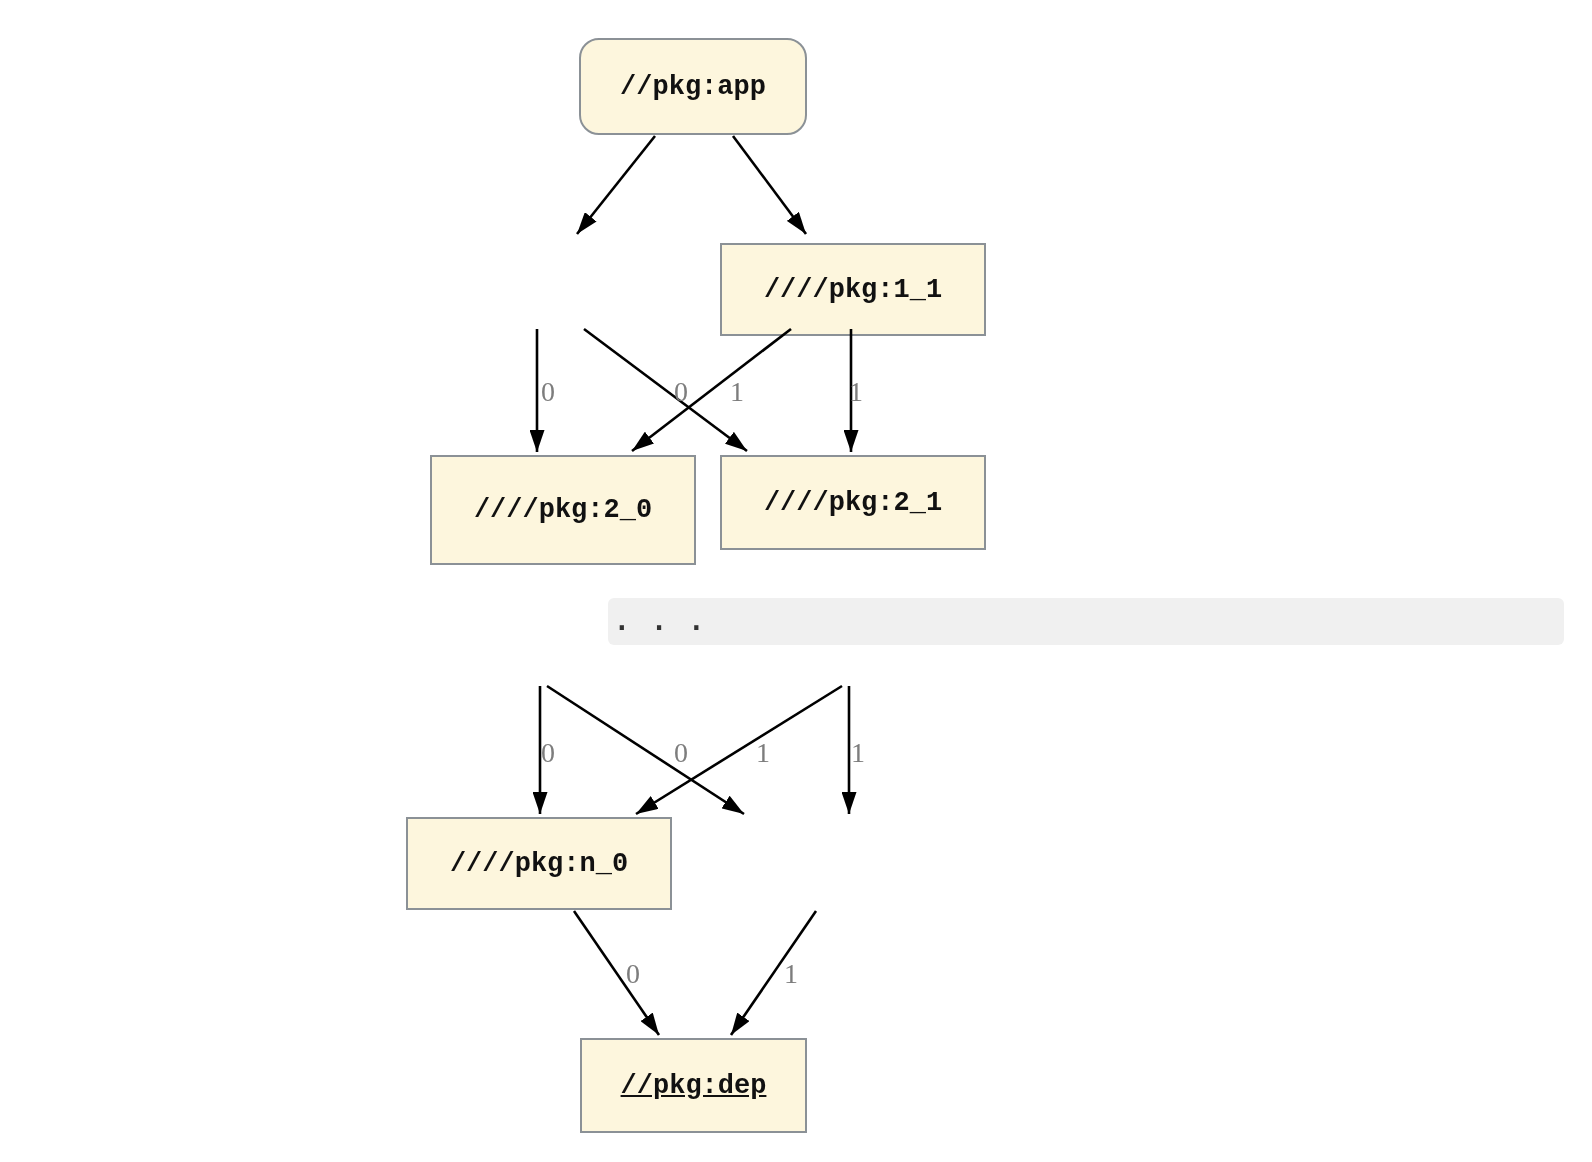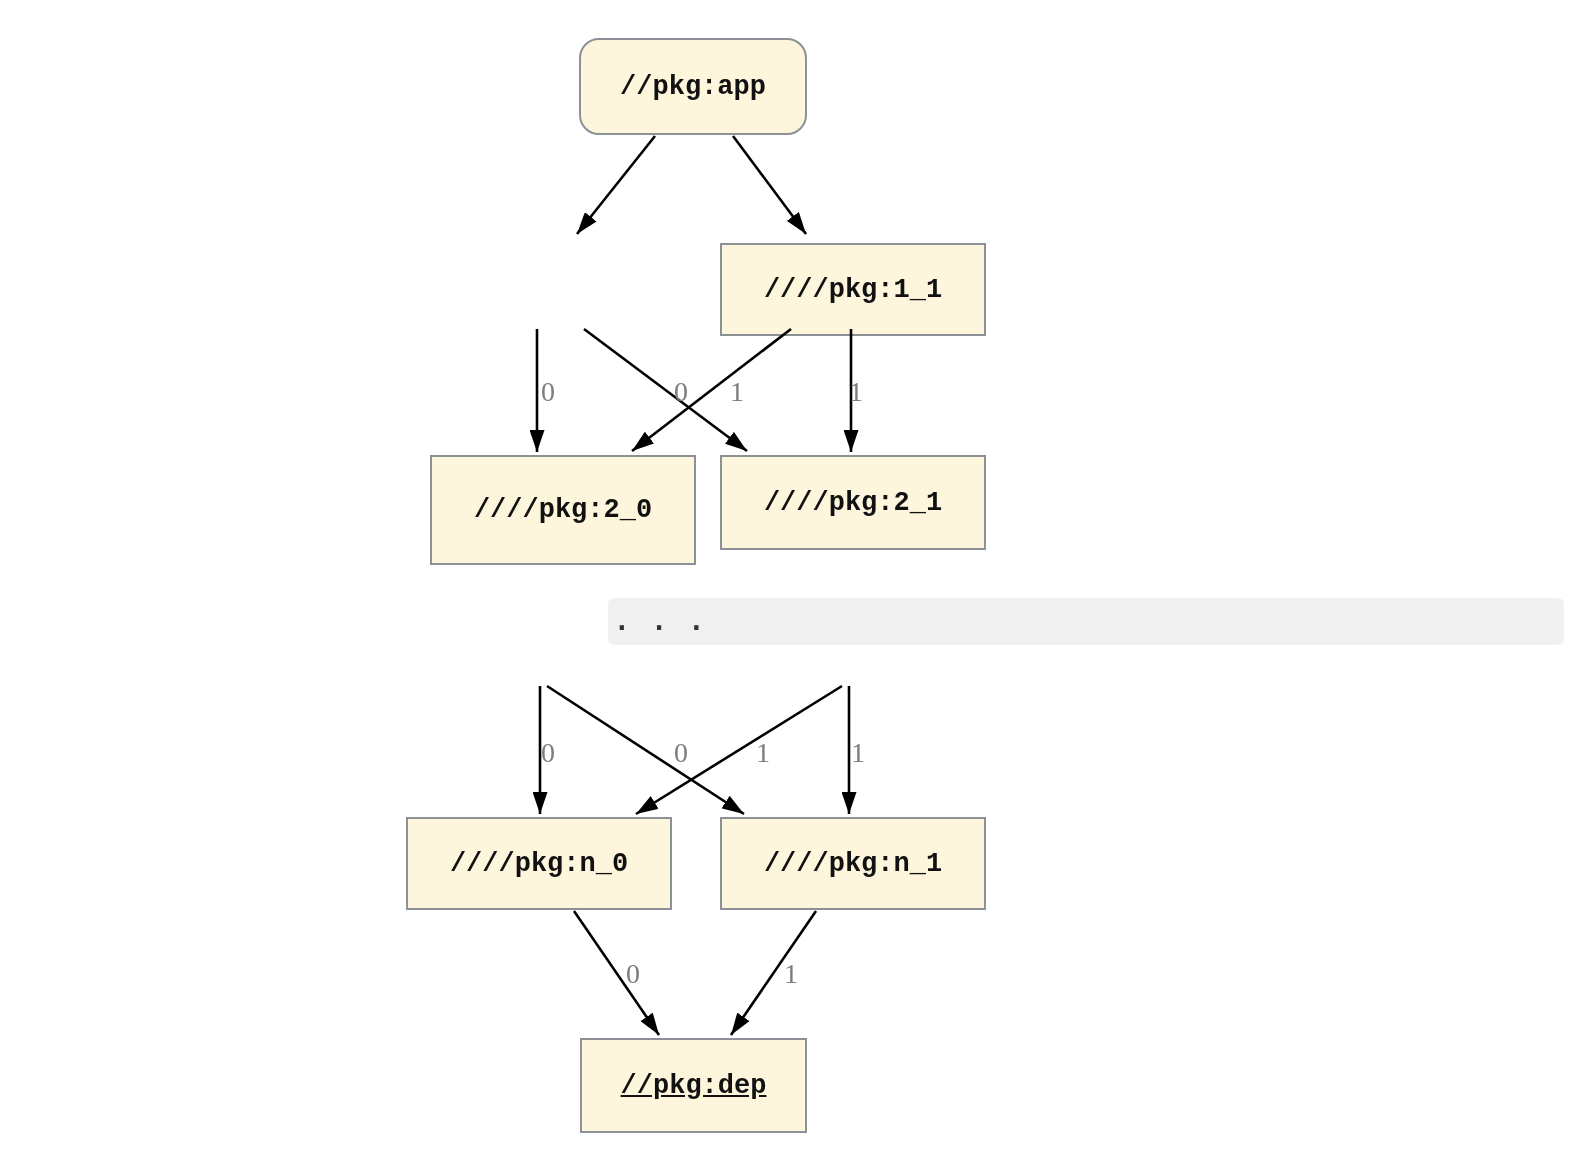--- a/index.html
+++ b/index.html
@@ -98,23 +98,20 @@
   </div>
   <div class="node" id="node-2-0">
     <span>////pkg:2_0</span>
   </div>
   <div class="node" id="node-2-1">
     <span>////pkg:2_1</span>
   </div>
   <div class="node" id="node-n-0">
     <span>////pkg:n_0</span>
   </div>
-  <div class="node" id="node-n-1">
-    <span>////pkg:n_1</span>
-  </div>
   <div class="node" id="node-dep">
     <span>//pkg:dep</span>
   </div>
 
   <svg id="edges" width="1592" height="1162" viewBox="0 0 1592 1162">
     <defs>
       <marker id="arrow" viewBox="0 0 22 15" markerWidth="22" markerHeight="15" markerUnits="userSpaceOnUse" refX="22" refY="7.5" orient="auto">
         <path d="M0,0 L22,7.5 L0,15 z" fill="#000000"></path>
       </marker>
     </defs>

